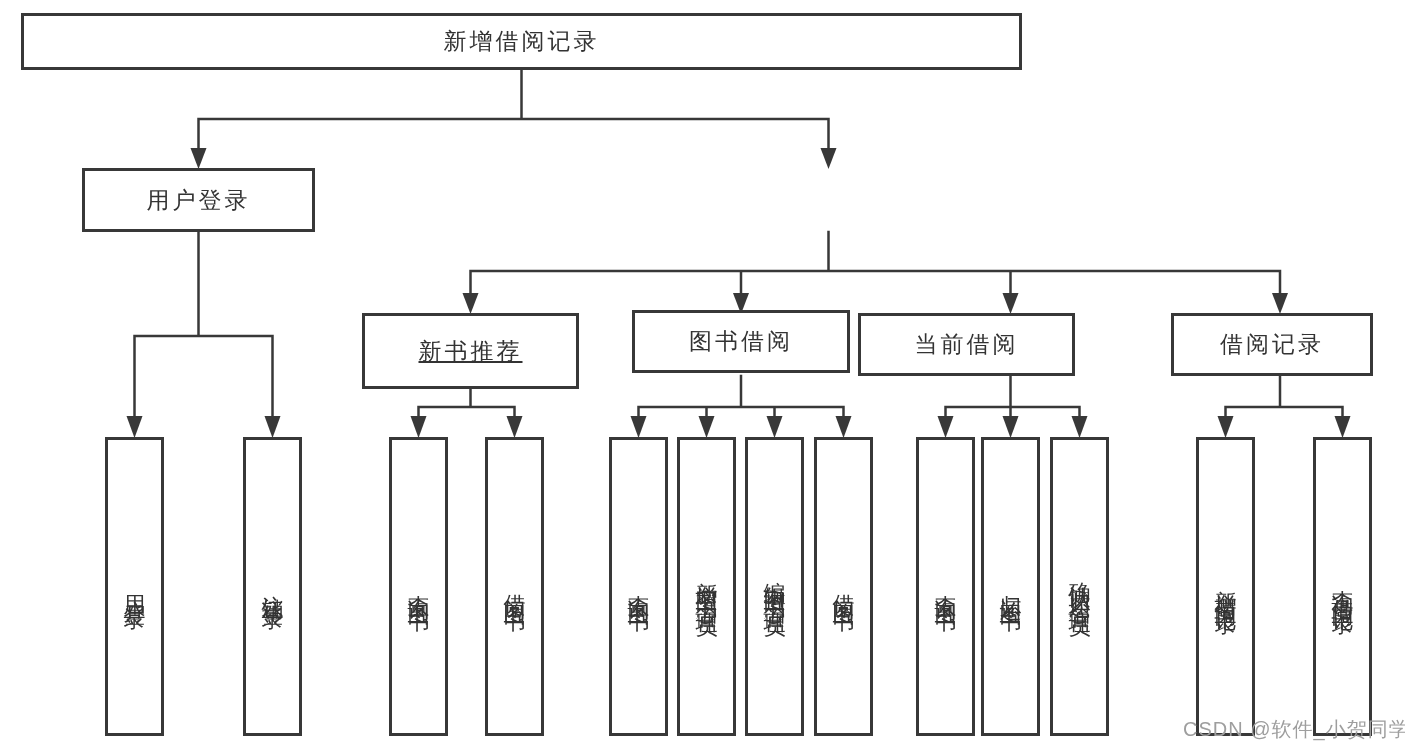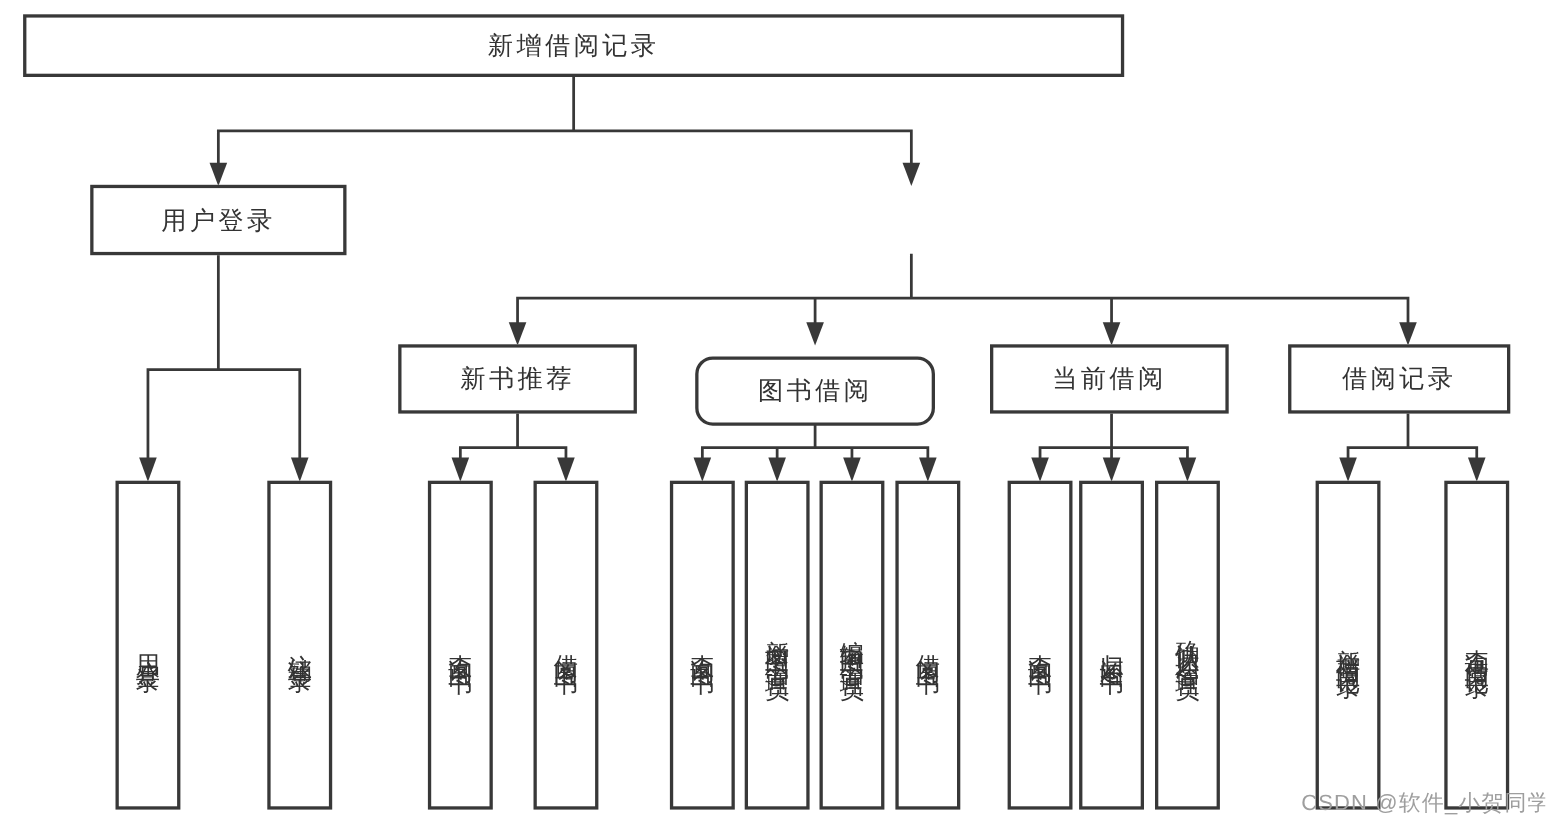--- a/index.html
+++ b/index.html
@@ -24,23 +24,23 @@
   .node.h .lbl{font-size:23px;letter-spacing:3px;white-space:nowrap;}
   .node.v .lbl{
     writing-mode:vertical-rl;
     text-orientation:mixed;
     font-size:22px;letter-spacing:5px;line-height:1;
   }
   
   .n-root{left:21px;top:13px;width:1001px;height:57px;}
   .n-userlogin{left:82px;top:168px;width:233px;height:64px;}
   .n-bookmgmt{left:712px;top:168px;width:233px;height:64px;}
-  .n-newbook{left:362px;top:313px;width:217px;height:63px;}
-  .n-borrow{left:632px;top:324px;width:218px;height:63px;border-radius:16px;}
-  .n-current{left:900px;top:313px;width:217px;height:63px;}
+  .n-newbook{left:362px;top:313px;width:217px;height:76px;text-decoration:underline;}
+  .n-borrow{left:632px;top:310px;width:218px;height:63px;}
+  .n-current{left:858px;top:313px;width:217px;height:63px;}
   .n-records{left:1171px;top:313px;width:202px;height:63px;}
   .leaf{top:437px;width:59px;height:299px;}
   .l-1a{left:105px;} .l-1b{left:243px;}
   .l-2a{left:389px;} .l-2b{left:485px;}
   .l-3a{left:609px;} .l-3b{left:677px;} .l-3c{left:745px;} .l-3d{left:814px;}
   .l-4a{left:916px;} .l-4b{left:981px;} .l-4c{left:1050px;}
   .l-5a{left:1196px;} .l-5b{left:1313px;}
   .watermark{
     position:absolute;z-index:3;
     left:1183px;top:716px;

